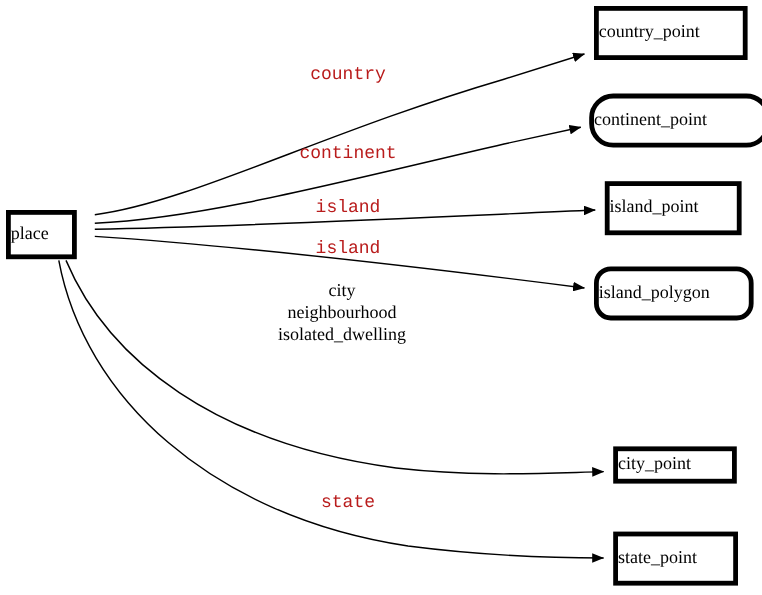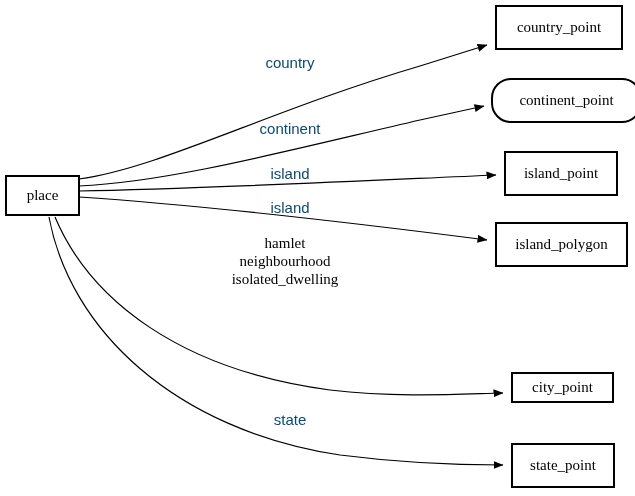--- a/index.html
+++ b/index.html
@@ -20,36 +20,35 @@
   #graph-svg {
     position: absolute;
     left: 0;
     top: 0;
     width: 635px;
     height: 496px;
   }
   .node-box {
     position: absolute;
     box-sizing: border-box;
-    border: 2px solid #f97316;
+    border: 4px solid #f97316;
     background: #ffffff;
     display: flex;
     align-items: center;
-    justify-content: center;
     font-family: "Liberation Serif", "DejaVu Serif", serif;
     font-size: 15px;
     color: #000000;
     line-height: 1;
     white-space: nowrap;
   }
   .edge-label {
     position: absolute;
-    font-family: Liberation Sans, sans-serif;
+    font-family: Liberation Mono, monospace;
     font-size: 15px;
-    color: #0c4a6e;
+    color: #b91c1c;
     line-height: 1;
     white-space: nowrap;
     transform: translate(-50%, -50%);
     text-align: left;
   }
   .edge-label-multi {
     position: absolute;
     font-family: "Liberation Serif", "DejaVu Serif", serif;
     font-size: 15px;
     color: #000000;
@@ -77,48 +76,48 @@
         <path d="M 79 179 C 160 168 270 110 420 66 L 487 45" fill="none" stroke="#000000" stroke-width="1.2" marker-end="url(#arrowhead)"></path>
         <path d="M 79 186 C 170 182 290 150 420 120 L 484 106" fill="none" stroke="#000000" stroke-width="1.2" marker-end="url(#arrowhead)"></path>
         <path d="M 79 191 C 200 189 380 180 496 175" fill="none" stroke="#000000" stroke-width="1.2" marker-end="url(#arrowhead)"></path>
         <path d="M 79 197 C 200 205 370 225 487 240" fill="none" stroke="#000000" stroke-width="1.2" marker-end="url(#arrowhead)"></path>
         <path d="M 55 217 C 90 300 180 370 330 390 C 400 398 460 394 503 393" fill="none" stroke="#000000" stroke-width="1.2" marker-end="url(#arrowhead)"></path>
         <path d="M 49 217 C 70 330 175 430 340 455 C 410 464 465 465 503 465" fill="none" stroke="#000000" stroke-width="1.2" marker-end="url(#arrowhead)"></path>
       </g>
   </svg>
 
   <div id="nodes-layer">
-      <div class="node-box" style="left: 5px; top: 175px; width: 75px; height: 41px; border-color: rgb(0, 0, 0);">
+      <div class="node-box" style="left: 5px; top: 175px; width: 59px; height: 41px; border-color: rgb(0, 0, 0);">
         <span>place</span>
       </div>
       <div class="node-box" style="left: 495px; top: 5px; width: 128px; height: 45px; border-color: rgb(0, 0, 0);">
         <span>country_point</span>
       </div>
       <div class="node-box" style="left: 491px; top: 78px; width: 151px; height: 45px; border-color: rgb(0, 0, 0); border-radius: 20px;">
         <span>continent_point</span>
       </div>
       <div class="node-box" style="left: 504px; top: 151px; width: 114px; height: 45px; border-color: rgb(0, 0, 0);">
         <span>island_point</span>
       </div>
-      <div class="node-box" style="left: 495px; top: 222px; width: 133px; height: 45px; border-color: rgb(0, 0, 0);">
+      <div class="node-box" style="left: 495px; top: 222px; width: 133px; height: 45px; border-color: rgb(0, 0, 0); border-radius: 14px;">
         <span>island_polygon</span>
       </div>
       <div class="node-box" style="left: 511px; top: 372px; width: 103px; height: 31px; border-color: rgb(0, 0, 0);">
         <span>city_point</span>
       </div>
       <div class="node-box" style="left: 511px; top: 443px; width: 104px; height: 45px; border-color: rgb(0, 0, 0);">
         <span>state_point</span>
       </div>
     </div>
   <div id="labels-layer">
       <div class="edge-label" style="left: 290px; top: 62px;">country</div>
       <div class="edge-label" style="left: 290px; top: 128px;">continent</div>
       <div class="edge-label" style="left: 290px; top: 173px;">island</div>
       <div class="edge-label" style="left: 290px; top: 207px;">island</div>
       <div class="edge-label-multi" style="left: 285px; top: 234px;">
-        <div>hamlet</div>
+        <div>city</div>
         <div>neighbourhood</div>
         <div>isolated_dwelling</div>
       </div>
       <div class="edge-label" style="left: 290px; top: 419px;">state</div>
     </div>
 
 </div>
 
 </body></html>

